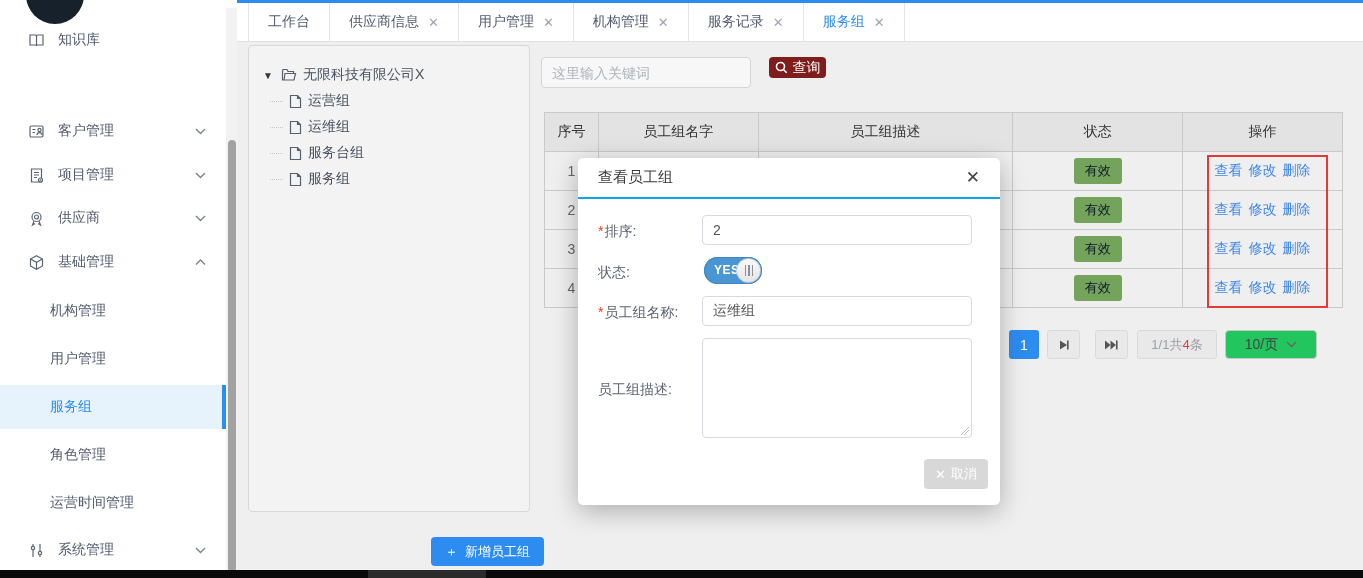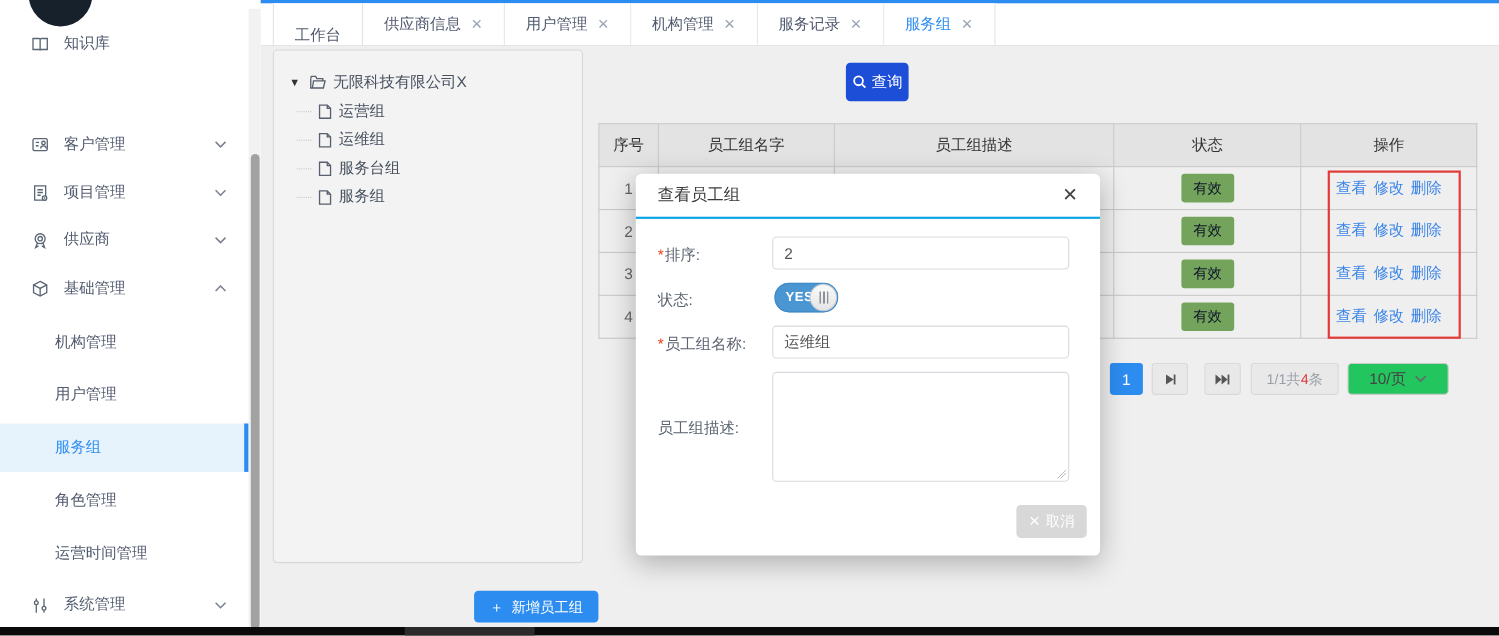--- a/index.html
+++ b/index.html
@@ -15,36 +15,36 @@
   .side-item.sub .lbl { margin-left:50px; }
   .side-item .chev { position:absolute; right:20px; display:flex; }
   .side-item.active { background:#e7f3fc; color:#2d8cf0; border-right:4px solid #2d8cf0; }
   .side-scroll { position:absolute; left:226px; top:8px; width:11px; height:562px; background:#f2f2f2; z-index:6; }
   .side-thumb { position:absolute; left:1.5px; top:132px; width:8px; height:432px; background:#a2a2a2; border-radius:4px; }
 
   
   .content { position:absolute; left:237px; top:0; width:1126px; height:570px; background:#efefef; }
   .tabbar { position:absolute; left:0; top:0; width:100%; height:42px; background:#fff; border-top:3px solid #2d8cf0; border-bottom:1px solid #e2e2e2; display:flex; align-items:stretch; padding-left:11px; }
   .tab { display:flex; align-items:center; gap:9px; padding:0 19px; border-right:1px solid #e4e4e4; font-size:14px; color:#515a6e; background:#fff; cursor:pointer; }
-  .tab:first-child { border-left:1px solid #e4e4e4;align-items:flex-end; }
+  .tab:first-child { border-left:1px solid #e4e4e4; }
   .tab.active { color:#2d8cf0; }
   .tab .x { color:#9aa4b0; font-size:13px; }
 
   
   .tree-panel { position:absolute; left:11px; top:45px; width:282px; height:467px; background:#f3f3f3; border:1px solid #d8d8d8; border-radius:4px; padding:16px 0 0 14px; }
   .tree-row { display:flex; align-items:center; height:26px; font-size:14px; color:#48515f; cursor:pointer; }
   .tree-row .caret { font-size:10px; color:#333; width:14px; }
   .tree-row .dots { width:13px; border-top:1px dotted #c7c7c7; margin-left:7px; }
   .tree-row .tic { display:flex; margin:0 6px 0 6px; }
   .tree-root .tic { margin-left:4px; }
 
   
   .search-input { position:absolute; left:304px; top:57px; width:210px; height:31px; border:1px solid #d6d6d6; border-radius:4px; background:#f7f7f7; font-size:14px; color:#444; padding:0 10px; }
   .search-input::placeholder { color:#aeb4bc; }
-  .query-btn { position:absolute; left:532px; top:57px; width:57px; height:35px; background:#1d4ed8; border:none; border-radius:4px; color:#fff; font-size:14px; display:flex; align-items:center; justify-content:center; gap:5px; cursor:pointer; }
+  .query-btn { position:absolute; left:532px; top:57px; width:57px; height:21px; background:#7f1d1d; border:none; border-radius:4px; color:#fff; font-size:14px; display:flex; align-items:center; justify-content:center; gap:5px; cursor:pointer; }
 
   
   .grid { position:absolute; left:307px; top:112px; width:799px; border-collapse:collapse; }
   .grid th { background:#e3e3e3; font-weight:normal; font-size:14px; color:#333; height:39px; border:1px solid #c9c9c9; }
   .grid td { background:#efefef; font-size:14px; color:#666; height:39px; border:1px solid #c9c9c9; text-align:center; }
   .badge { display:inline-block; padding:4px 11px; background:#74a45c; color:#0f172a; border-radius:3px; font-size:13px; }
   .lnk { color:#3d86e8; text-decoration:none; margin:0 3px; font-size:14px; cursor:pointer; }
   .red-box { position:absolute; left:1207px; top:155px; width:121px; height:153px; border:2px solid #e23a36; z-index:40; pointer-events:none; }
 
   
@@ -261,20 +261,21 @@
         <span class="dots"></span>
         <span class="tic">
             <svg width="13" height="15" viewBox="0 0 13 15" fill="none" stroke="#57606e" stroke-width="1.2">
               <path d="M1.5 1.5h7l3 3v9h-10zM8.5 1.5v3h3"></path>
             </svg>
           </span>
         <span>服务组</span>
       </div>
     </section>
 
+    <input class="search-input" type="text" placeholder="这里输入关键词" style="">
     <button class="query-btn">
       <span>
           <svg width="13" height="13" viewBox="0 0 13 13" fill="none" stroke="#fff" stroke-width="1.6">
             <circle cx="5.5" cy="5.5" r="4"></circle>
             <path d="M8.7 8.7l3 3"></path>
           </svg>
         </span>
       <span>查询</span>
     </button>
 

